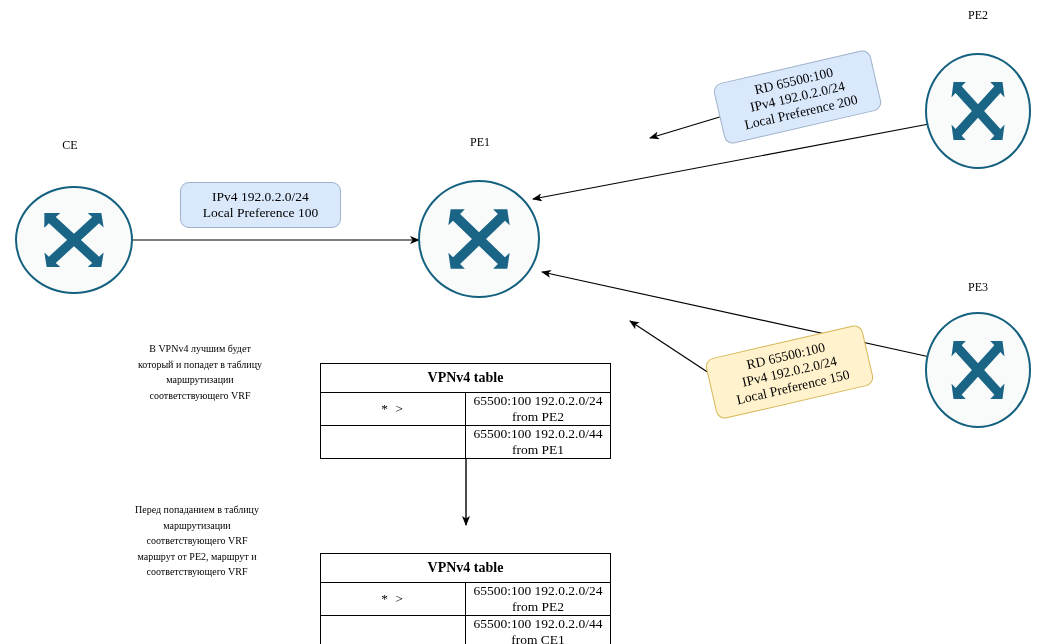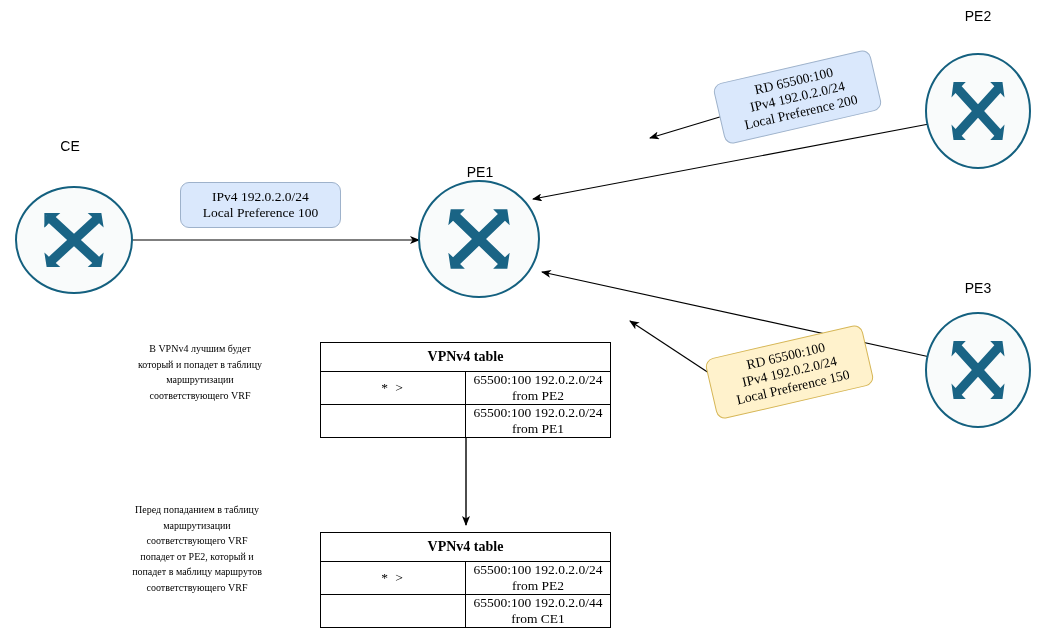--- a/index.html
+++ b/index.html
@@ -2,30 +2,30 @@
 <html><head>
 <meta charset="utf-8">
 <style>
   html,body{margin:0;padding:0;background:#ffffff;}
   body{width:1051px;height:644px;overflow:hidden;font-family:"Liberation Serif",serif;}
   #canvas{position:relative;width:1051px;height:644px;background:#ffffff;}
 
   .router{position:absolute;border-radius:50%;background:#f9fbfb;border:2px solid #14607f;box-sizing:border-box;}
   .router svg{position:absolute;left:0;top:0;width:100%;height:100%;}
 
-  .node-label{position:absolute;font-family:Liberation Sans, sans-serif;font-size:14px;color:#000;text-align:center;white-space:nowrap;}
+  .node-label{position:absolute;font-family:Liberation Serif, serif;font-size:12px;color:#000;text-align:center;white-space:nowrap;}
 
   .callout{position:absolute;box-sizing:border-box;border-radius:9px;font-family:"Liberation Serif",serif;font-size:13.5px;line-height:16px;color:#000;text-align:center;display:flex;align-items:center;justify-content:center;}
   .callout.blue{background:#dae8fc;border:1px solid #9eb2cb;}
   .callout.yellow{background:#fff2cc;border:1px solid #d6b656;}
   .callout .lines{padding:0 6px;}
 
   .note{position:absolute;font-family:"Liberation Serif",serif;font-size:10px;line-height:15.5px;color:#000;text-align:center;}
 
-  table.vpnv4{position:absolute;border-collapse:collapse;font-family:"Liberation Serif",serif;font-size:13.5px;color:#000;background:#fff;table-layout:fixed;}
+  table.vpnv4{position:absolute;border-collapse:collapse;font-family:"Liberation Serif",serif;font-size:13.5px;color:#000;background:#fff;table-layout:fixed;margin-top:21px;}
   table.vpnv4 td,table.vpnv4 th{border:1px solid #000;height:29px;box-sizing:border-box;padding:0;}
   table.vpnv4 th{font-weight:bold;text-align:center;font-size:14px;}
   td.flag{width:65px;text-align:center;letter-spacing:2px;}
   td.route{text-align:center;padding-left:9px;}
 
   svg.edges{position:absolute;left:0;top:0;width:1051px;height:644px;pointer-events:none;}
 </style>
 </head>
 <body>
 
@@ -71,21 +71,21 @@
       <g fill="#1a6485">
         <path d="M26,24 L38,24 L34,28 L54,48 L48,54 L28,34 L24,38 Z"></path>
         <polygon points="24,38 24,24 38,24 26,26 26,36"></polygon>
         <path d="M74,24 L62,24 L66,28 L46,48 L52,54 L72,34 L76,38 Z"></path>
         <path d="M26,76 L38,76 L34,72 L54,52 L48,46 L28,66 L24,62 Z"></path>
         <path d="M74,76 L62,76 L66,72 L46,52 L52,46 L72,66 L76,62 Z"></path>
       </g>
     </svg>
   </div>
 
-  <div class="node-label" style="left:430px;top:164px;width:100px;">
+  <div class="node-label" style="left:430px;top:135px;width:100px;">
     <span>PE1</span>
   </div>
   <div class="router" style="left:418px;top:180px;width:122px;height:118px;">
     <svg viewBox="0 0 100 100" preserveAspectRatio="none">
       <g fill="#1a6485">
         <path d="M26,24 L38,24 L34,28 L54,48 L48,54 L28,34 L24,38 Z"></path>
         <path d="M74,24 L62,24 L66,28 L46,48 L52,54 L72,34 L76,38 Z"></path>
         <path d="M26,76 L38,76 L34,72 L54,52 L48,46 L28,66 L24,62 Z"></path>
         <path d="M74,76 L62,76 L66,72 L46,52 L52,46 L72,66 L76,62 Z"></path>
       </g>
@@ -147,37 +147,36 @@
     <div>В VPNv4 лучшим будет</div>
     <div>который и попадет в таблицу</div>
     <div>маршрутизации</div>
     <div>соответствующего VRF</div>
   </div>
 
   <div class="note" style="left:72px;top:502px;width:250px;">
     <div>Перед попаданием в таблицу</div>
     <div>маршрутизации</div>
     <div>соответствующего VRF</div>
-    <div>попадет от PE2, который и</div>
-    <div>попадет в маблицу маршрутов</div>
+    <div>маршрут от PE2, маршрут и</div>
     <div>соответствующего VRF</div>
   </div>
 
   <table class="vpnv4" style="left:320px;top:342px;width:291px;">
     <tbody>
       <tr>
         <th colspan="2">VPNv4 table</th>
       </tr>
       <tr>
         <td class="flag">* &gt;</td>
         <td class="route">65500:100 192.0.2.0/24 from  PE2</td>
       </tr>
       <tr>
         <td class="flag"></td>
-        <td class="route">65500:100 192.0.2.0/24 from  PE1</td>
+        <td class="route">65500:100 192.0.2.0/44 from  PE1</td>
       </tr>
     </tbody>
   </table>
 
   <table class="vpnv4" style="left:320px;top:532px;width:291px;">
     <tbody>
       <tr>
         <th colspan="2">VPNv4 table</th>
       </tr>
       <tr>

